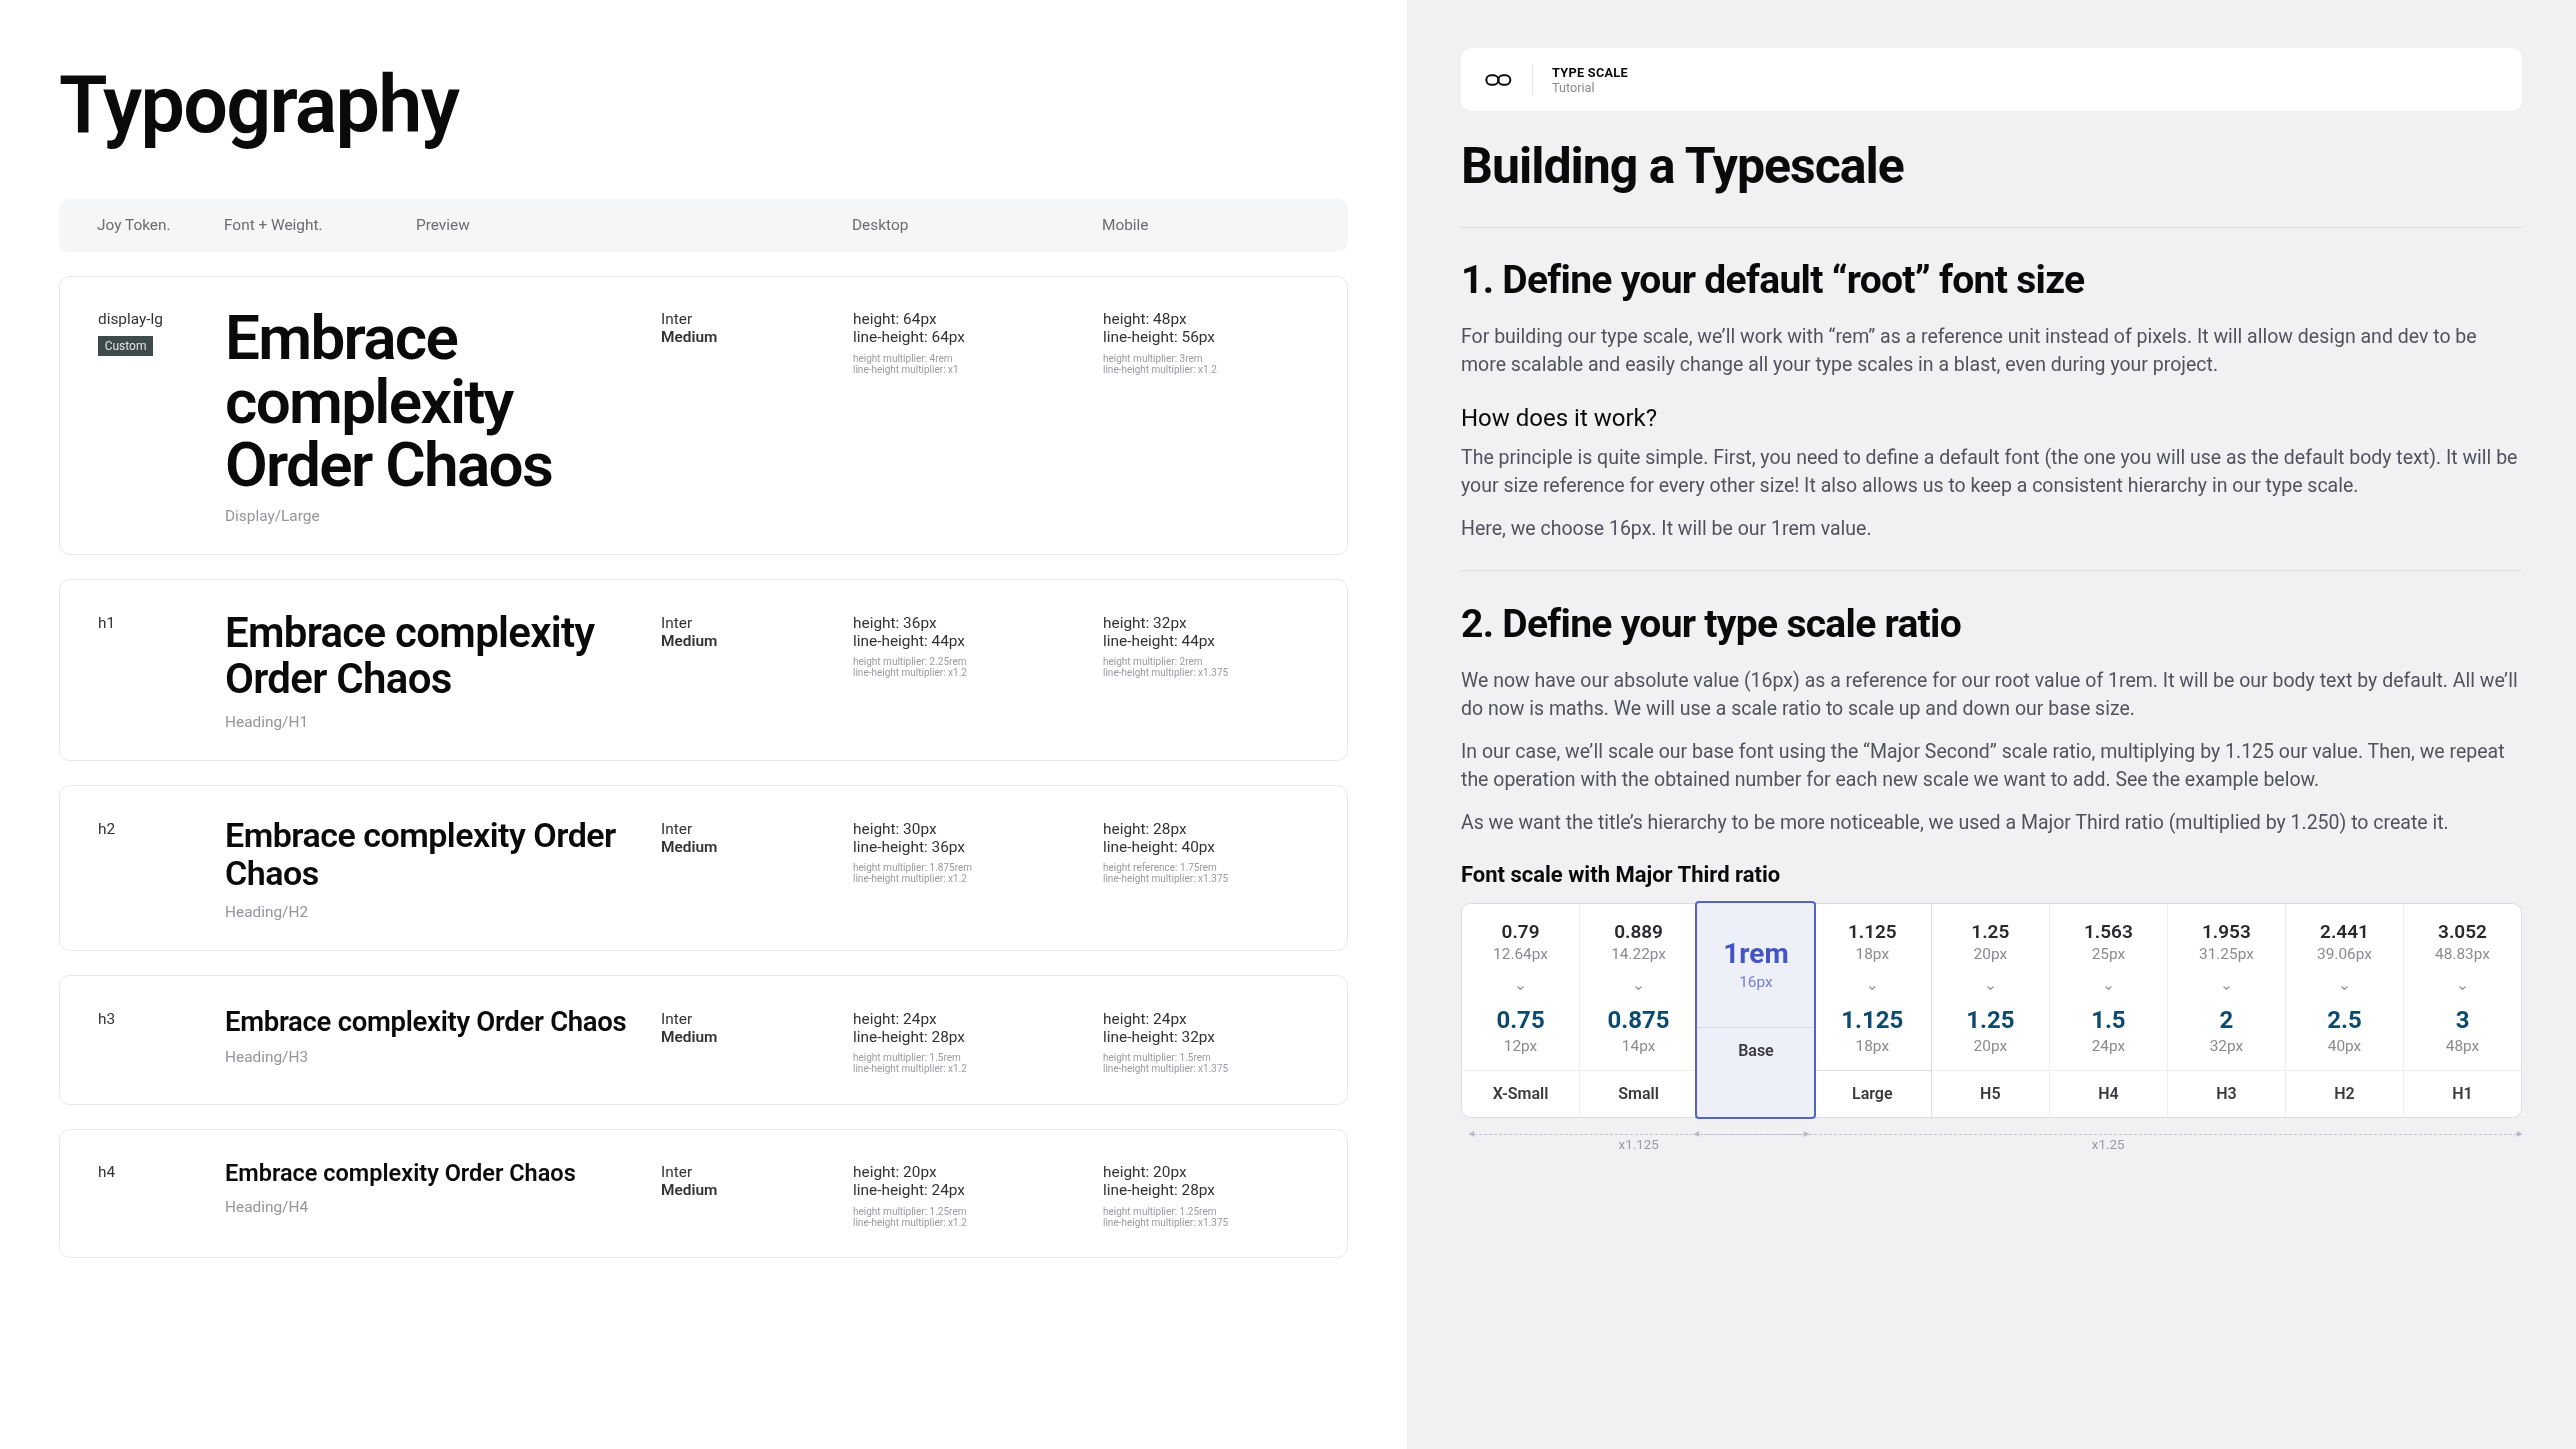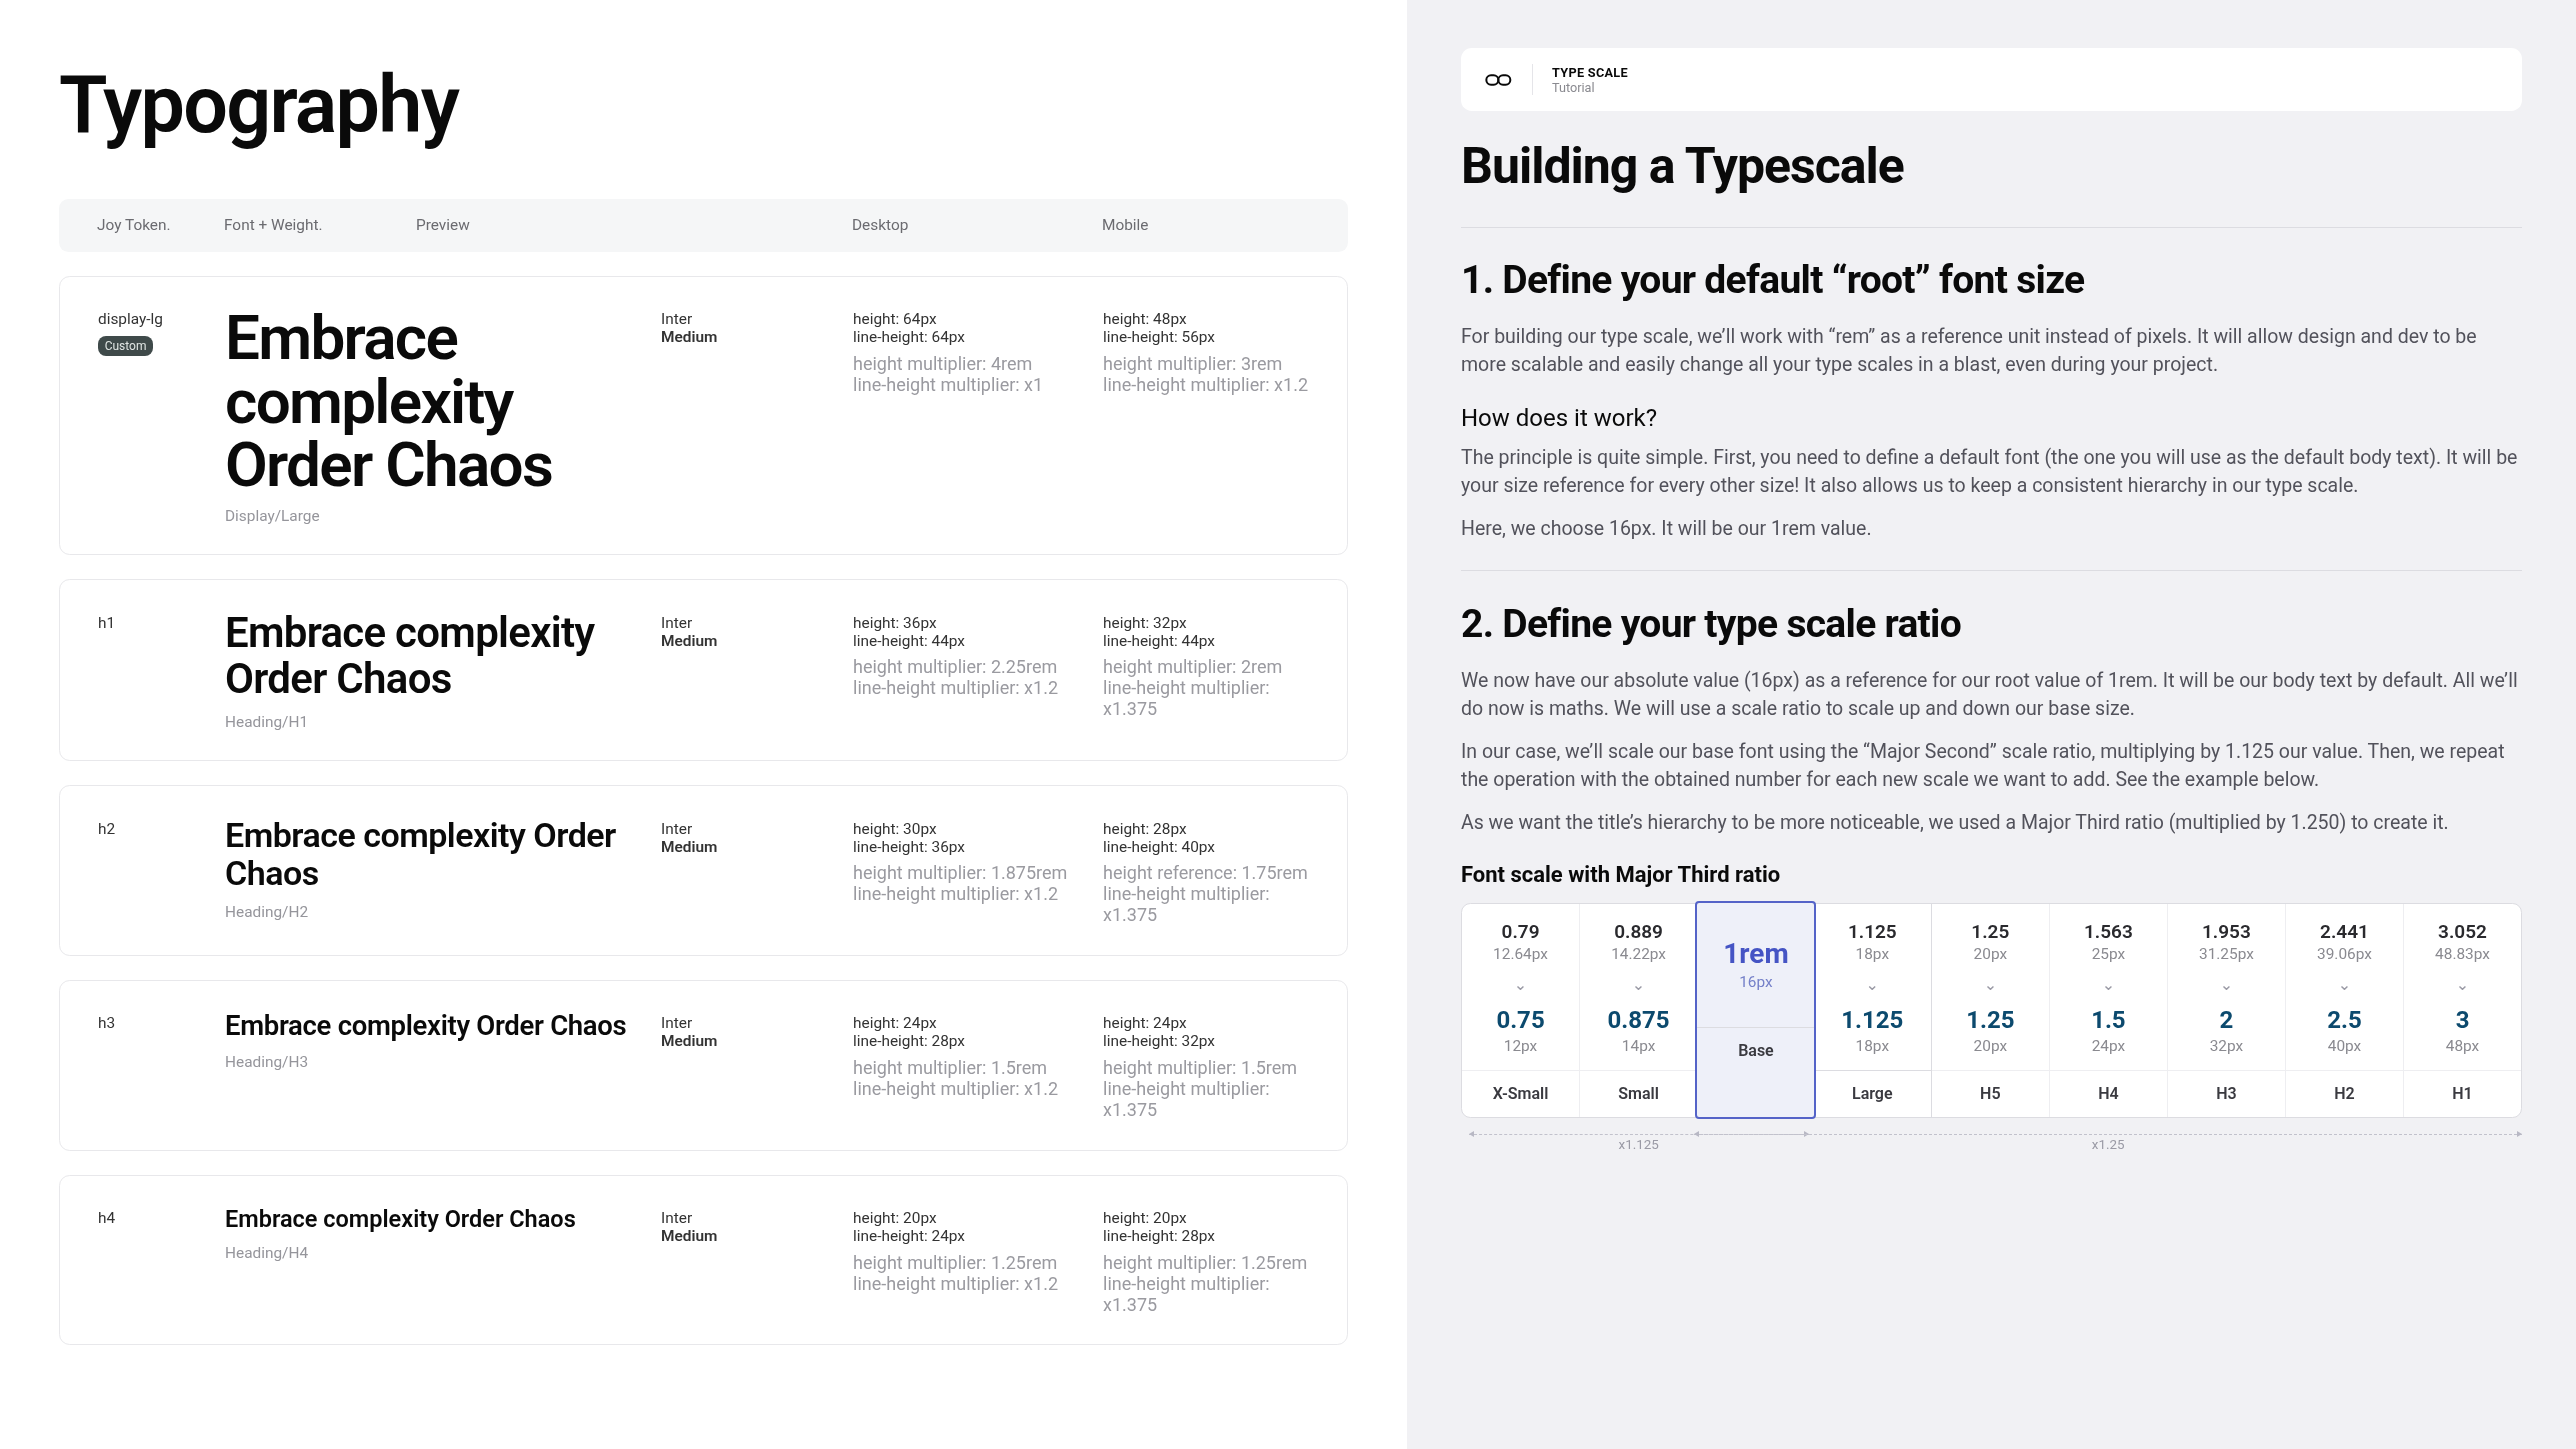--- a/index.html
+++ b/index.html
@@ -8,29 +8,29 @@
 .right{flex:1;background:#f1f1f4;padding:48px 54px 0 54px}
 h1.page-title{font-size:79px;font-weight:650;letter-spacing:-1.7px;margin-bottom:48px}
 .tbl-head{display:flex;background:#f5f6f7;border-radius:9.4px;padding:17.4px 38px;font-size:15.4px;color:#6b6b70;margin-bottom:24px}
 .col-token{width:127px}
 .col-font{width:192px}
 .col-preview{width:436px}
 .col-desktop{width:250px}
 .col-mobile{flex:1}
 .card{border:1px solid #e8e8eb;border-radius:10.7px;padding:29.5px 38px;margin-bottom:24px;display:flex}
 .token-cell{width:127px;font-size:15.4px;color:#333;display:flex;flex-direction:column;gap:8px;padding-top:4px}
-.badge{display:inline-block;background:#3f4a4a;color:#e0e5e3;font-size:12px;padding:2.7px 6.7px;border-radius:8px;width:fit-content}
+.badge{display:inline-block;background:#3f4a4a;color:#e0e5e3;font-size:12px;padding:2.7px 6.7px;border-radius:0;width:fit-content}
 .preview-cell{width:436px;padding-right:13.4px}
 .preview-cat{font-size:15.4px;color:#95959b;margin-top:10.7px}
 .font-cell{width:192px;text-align:left;padding-right:40px;font-size:15.4px;padding-top:4px}
 .font-cell .fam{color:#333}
 .font-cell .wt{color:#333;font-weight:600}
 .metric-cell{width:250px;font-size:15.4px;color:#333;padding-top:4px}
 .metric-cell.mobile{flex:1;width:auto}
-.mult{font-size:18px;color:#9a9aa0;margin-top:6.7px}
+.mult{font-size:10px;color:#9a9aa0;margin-top:6.7px}
 .sample-lg{font-size:62px;font-weight:650;line-height:1.02;letter-spacing:-1.7px}
 .sample-h1{font-size:42px;font-weight:600;line-height:1.1;letter-spacing:-0.7px}
 .sample-h2{font-size:34px;font-weight:600;line-height:1.12;letter-spacing:-0.5px}
 .sample-h3{font-size:27.5px;font-weight:600;line-height:1.15;letter-spacing:-0.3px}
 .sample-h4{font-size:23.5px;font-weight:600;line-height:1.2}
 .topbar{background:#fff;border-radius:10.7px;padding:16px 24px;display:flex;align-items:center;gap:19px;margin-bottom:25.5px}
 .logo{width:28px;height:20px}
 .topbar-txt .t1{font-size:12.7px;font-weight:700;letter-spacing:0.3px}
 .topbar-txt .t2{font-size:12.7px;color:#8a8a90}
 .divider-v{width:1px;height:31px;background:#e5e5e9}

